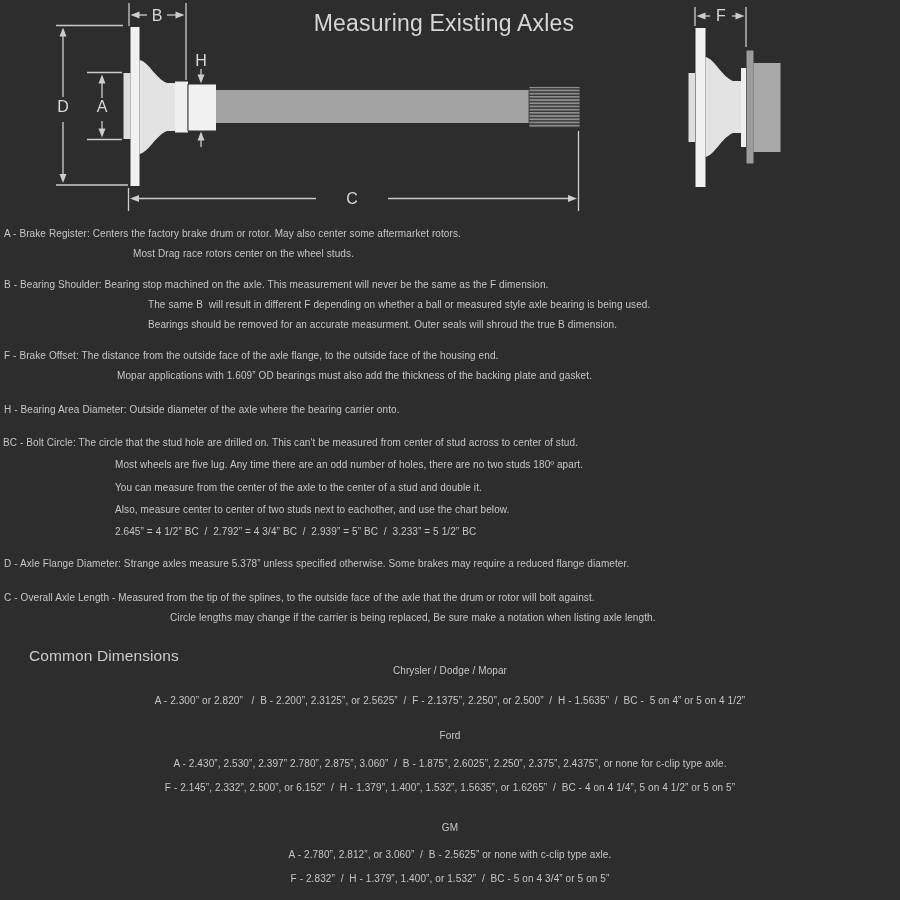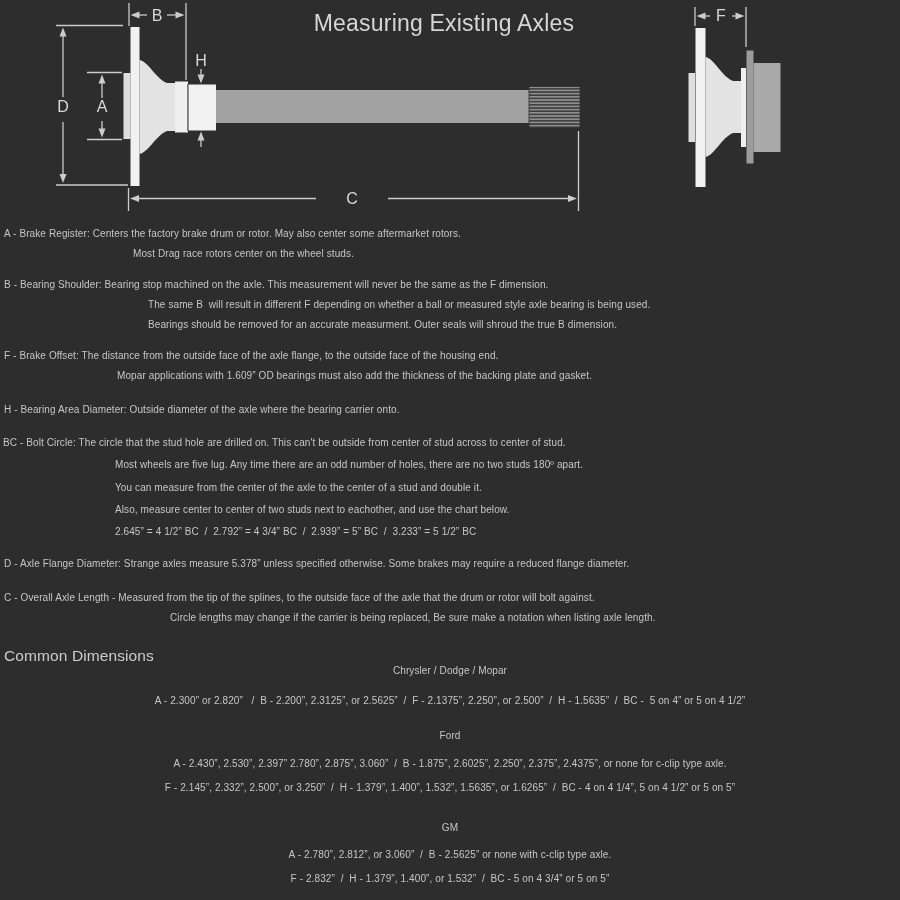--- a/index.html
+++ b/index.html
@@ -13,21 +13,21 @@
   .txt{
     position:absolute;
     font-size:10px;
     line-height:16px;
     color:#c6c6c6;
     white-space:pre;
     letter-spacing:0.1px;
   }
   .center{left:0;width:900px;text-align:center;}
   #title{font-size:23px;color:#d6d6d6;letter-spacing:0.2px;}
-  #cd-heading{font-size:15.5px;color:#cccccc;}
+  #cd-heading{font-size:15.5px;color:#cccccc;margin-left:25px;}
   #diagram-svg{position:absolute;left:0;top:0;}
   .dim{stroke:#cccccc;stroke-width:1.3;fill:none;}
   .dimfill{fill:#cccccc;stroke:none;}
   .dimlabel{fill:#d8d8d8;font-family:"Liberation Sans",sans-serif;font-size:16px;}
 </style>
 </head>
 <body>
 
 <svg id="diagram-svg" width="900" height="216" viewBox="0 0 900 216">
   <defs>
@@ -123,35 +123,35 @@
 
 <div class="txt" style="left:4px;top:277px">B - Bearing Shoulder: Bearing stop machined on the axle. This measurement will never be the same as the F dimension.</div>
 <div class="txt" style="left:148px;top:297px">The same B  will result in different F depending on whether a ball or measured style axle bearing is being used.</div>
 <div class="txt" style="left:148px;top:317px">Bearings should be removed for an accurate measurment. Outer seals will shroud the true B dimension.</div>
 
 <div class="txt" style="left:4px;top:348px">F - Brake Offset: The distance from the outside face of the axle flange, to the outside face of the housing end.</div>
 <div class="txt" style="left:117px;top:368px">Mopar applications with 1.609” OD bearings must also add the thickness of the backing plate and gasket.</div>
 
 <div class="txt" style="left:4px;top:402px">H - Bearing Area Diameter: Outside diameter of the axle where the bearing carrier onto.</div>
 
-<div class="txt" style="left:3px;top:435px">BC - Bolt Circle: The circle that the stud hole are drilled on. This can't be outside from center of stud across to center of stud.</div>
+<div class="txt" style="left:3px;top:435px">BC - Bolt Circle: The circle that the stud hole are drilled on. This can't be measured from center of stud across to center of stud.</div>
 <div class="txt" style="left:115px;top:457px">Most wheels are five lug. Any time there are an odd number of holes, there are no two studs 180º apart.</div>
 <div class="txt" style="left:115px;top:480px">You can measure from the center of the axle to the center of a stud and double it.</div>
 <div class="txt" style="left:115px;top:502px">Also, measure center to center of two studs next to eachother, and use the chart below.</div>
 <div class="txt" style="left:115px;top:524px">2.645” = 4 1/2” BC  /  2.792” = 4 3/4” BC  /  2.939” = 5” BC  /  3.233” = 5 1/2” BC</div>
 
 <div class="txt" style="left:4px;top:556px">D - Axle Flange Diameter: Strange axles measure 5.378” unless specified otherwise. Some brakes may require a reduced flange diameter.</div>
 
 <div class="txt" style="left:4px;top:590px">C - Overall Axle Length - Measured from the tip of the splines, to the outside face of the axle that the drum or rotor will bolt against.</div>
 <div class="txt" style="left:170px;top:610px">Circle lengths may change if the carrier is being replaced, Be sure make a notation when listing axle length.</div>
 
 <div id="cd-heading" class="txt" style="left:4px;top:648px">Common Dimensions</div>
 
 <div class="txt center" style="top:663px">Chrysler / Dodge / Mopar</div>
 <div class="txt center" style="top:693px">A - 2.300” or 2.820”   /  B - 2.200”, 2.3125”, or 2.5625”  /  F - 2.1375”, 2.250”, or 2.500”  /  H - 1.5635”  /  BC -  5 on 4” or 5 on 4 1/2”</div>
 
 <div class="txt center" style="top:728px">Ford</div>
 <div class="txt center" style="top:756px">A - 2.430”, 2.530”, 2.397” 2.780”, 2.875”, 3.060”  /  B - 1.875”, 2.6025”, 2.250”, 2.375”, 2.4375”, or none for c-clip type axle.</div>
-<div class="txt center" style="top:780px">F - 2.145”, 2.332”, 2.500”, or 3.250”  /  H - 1.379”, 1.400”, 1.532”, 1.5635”, or 1.6265”  /  BC - 4 on 4 1/4”, 5 on 4 1/2” or 5 on 5”</div>
+<div class="txt center" style="top:780px">F - 2.145”, 2.332”, 2.500”, or 6.152”  /  H - 1.379”, 1.400”, 1.532”, 1.5635”, or 1.6265”  /  BC - 4 on 4 1/4”, 5 on 4 1/2” or 5 on 5”</div>
 
 <div class="txt center" style="top:820px">GM</div>
 <div class="txt center" style="top:847px">A - 2.780”, 2.812”, or 3.060”  /  B - 2.5625” or none with c-clip type axle.</div>
 <div class="txt center" style="top:871px">F - 2.832”  /  H - 1.379”, 1.400”, or 1.532”  /  BC - 5 on 4 3/4” or 5 on 5”</div>
 
 </body></html>

